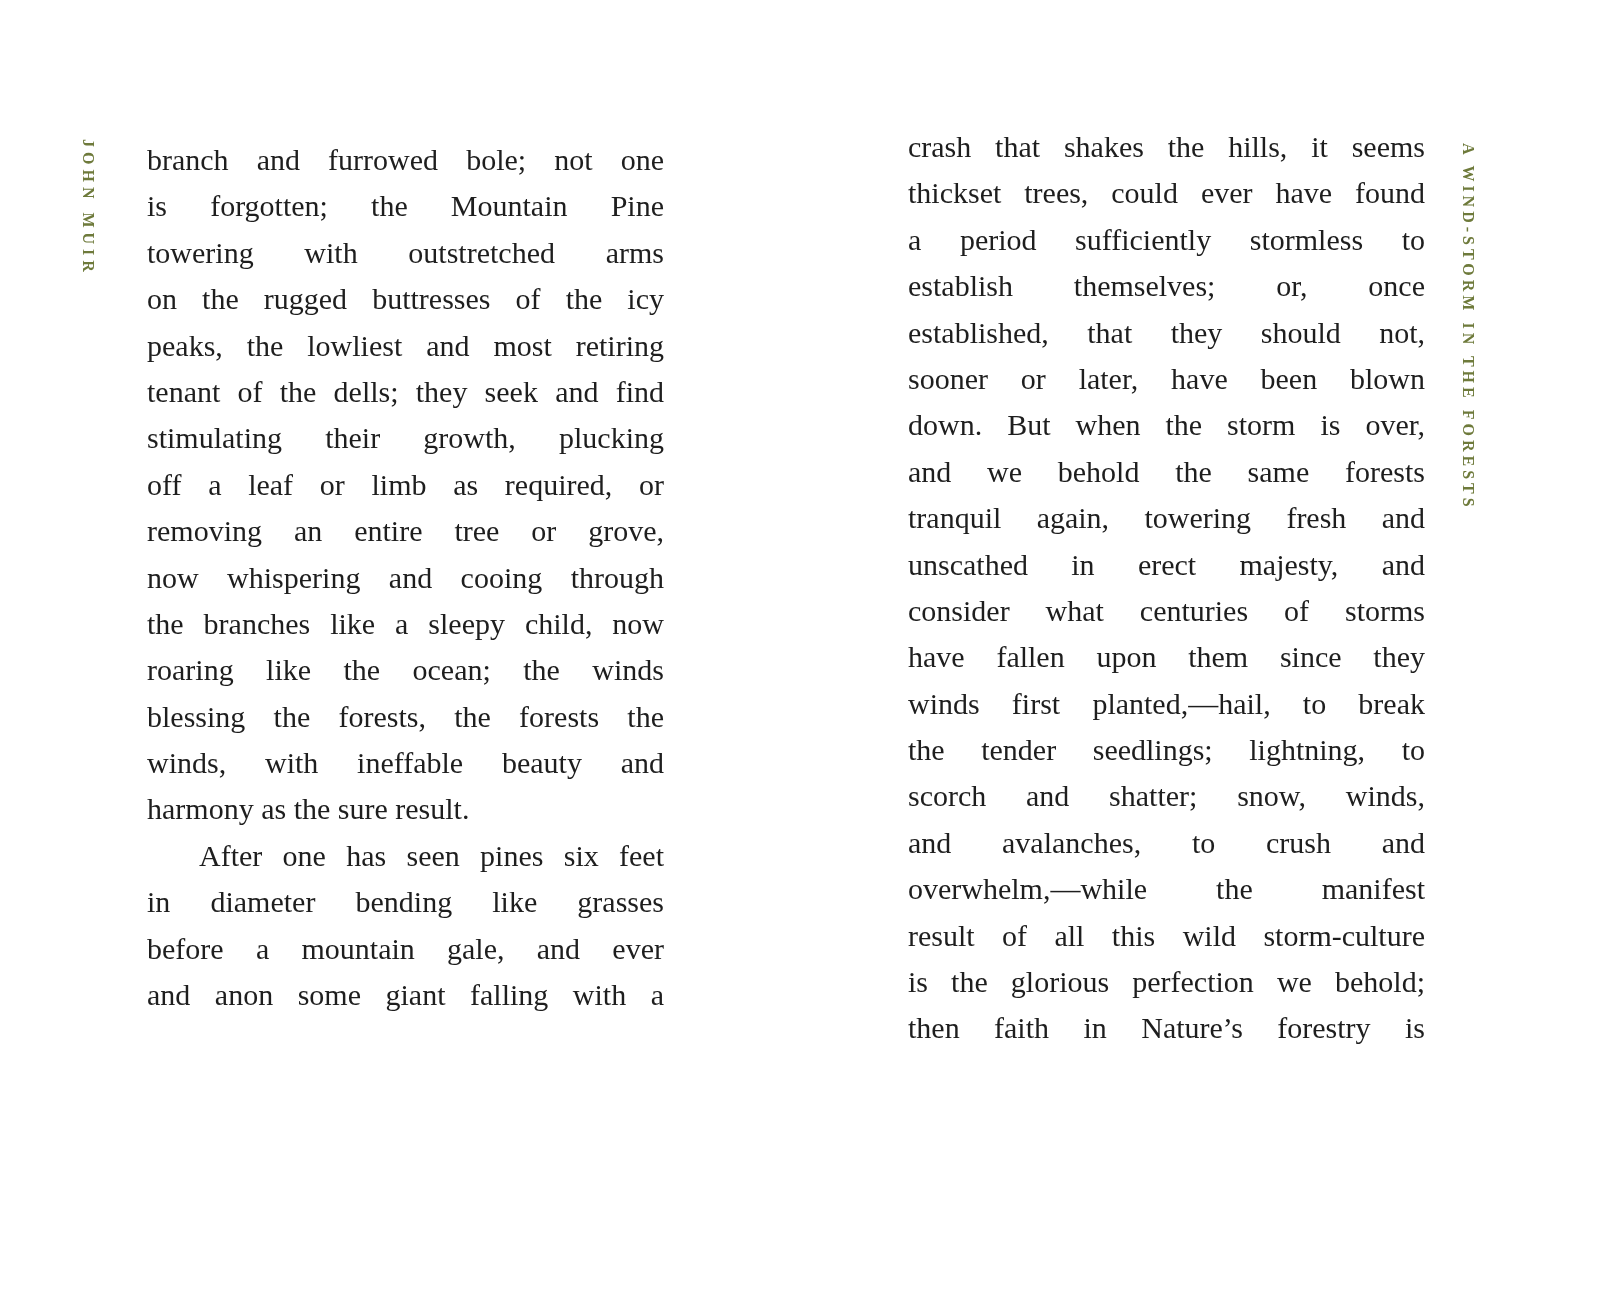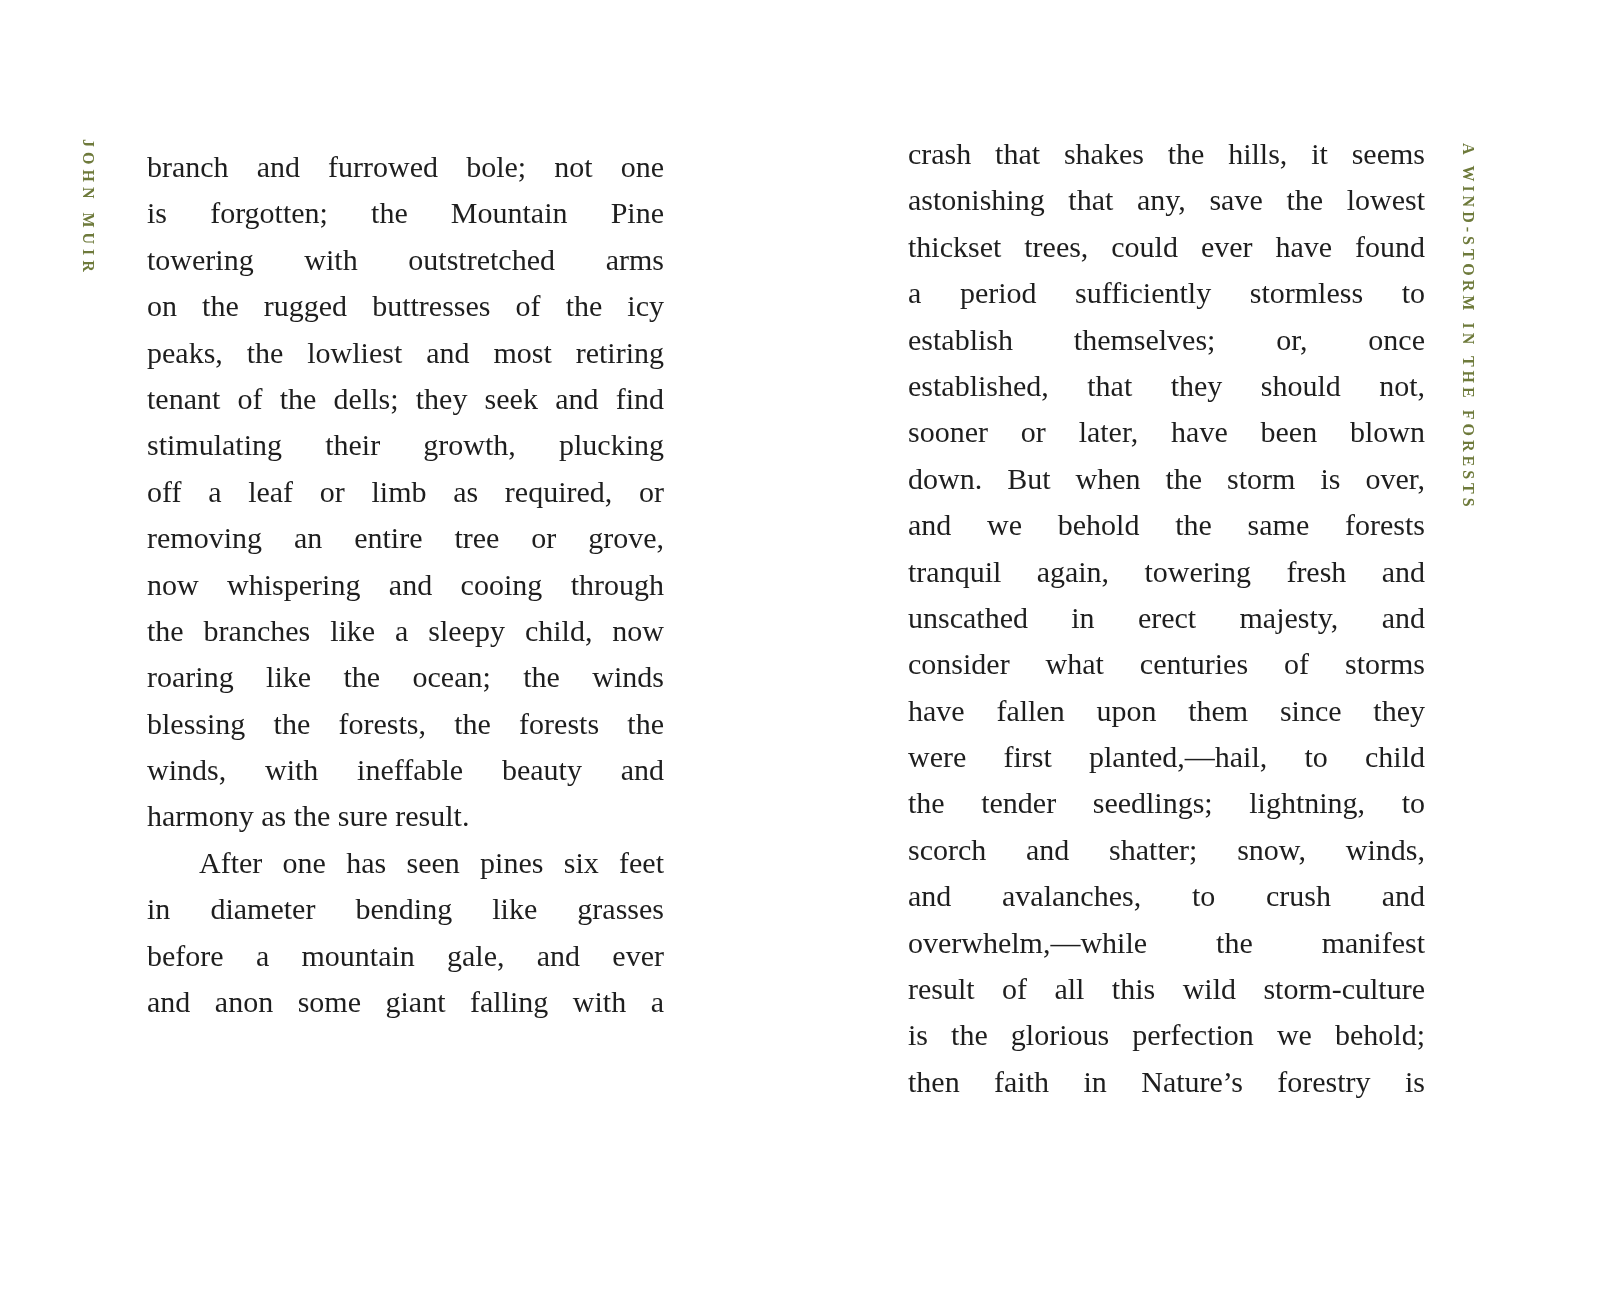--- a/index.html
+++ b/index.html
@@ -17,21 +17,20 @@
   .spread {
     position: absolute;
     inset: 0;
   }
   .page-column {
     position: absolute;
     width: 517px;
     color: #1e1e1e;
     font-size: 30px;
     font-weight: 400;
-    margin-top: 7px;
   }
   .left-col  { left: 147px; top: 137px; }
   .right-col { left: 908px; top: 124px; }
   .line {
     height: 46.4px;
     line-height: 46.4px;
     overflow: hidden;
     text-align: justify;
     text-align-last: justify;
   }
@@ -94,33 +93,32 @@
       <div class="line">winds, with ineffable beauty and</div>
       <div class="line par-end">harmony as the sure result.</div>
       <div class="line indent">After one has seen pines six feet</div>
       <div class="line">in diameter bending like grasses</div>
       <div class="line">before a mountain gale, and ever</div>
       <div class="line">and anon some giant falling with a</div>
     </div>
 
   <div class="page-column right-col" id="right-col">
       <div class="line">crash that shakes the hills, it seems</div>
-      <div class="line">astonishing that any, save the lowest</div>
       <div class="line">thickset trees, could ever have found</div>
       <div class="line">a period sufficiently stormless to</div>
       <div class="line">establish themselves; or, once</div>
       <div class="line">established, that they should not,</div>
       <div class="line">sooner or later, have been blown</div>
       <div class="line">down. But when the storm is over,</div>
       <div class="line">and we behold the same forests</div>
       <div class="line">tranquil again, towering fresh and</div>
       <div class="line">unscathed in erect majesty, and</div>
       <div class="line">consider what centuries of storms</div>
       <div class="line">have fallen upon them since they</div>
-      <div class="line">were first planted,—hail, to child</div>
+      <div class="line">winds first planted,—hail, to break</div>
       <div class="line">the tender seedlings; lightning, to</div>
       <div class="line">scorch and shatter; snow, winds,</div>
       <div class="line">and avalanches, to crush and</div>
       <div class="line">overwhelm,—while the manifest</div>
       <div class="line">result of all this wild storm-culture</div>
       <div class="line">is the glorious perfection we behold;</div>
       <div class="line">then faith in Nature’s forestry is</div>
     </div>
 
   <div class="margin-label right">A WIND-STORM IN THE FORESTS</div>

